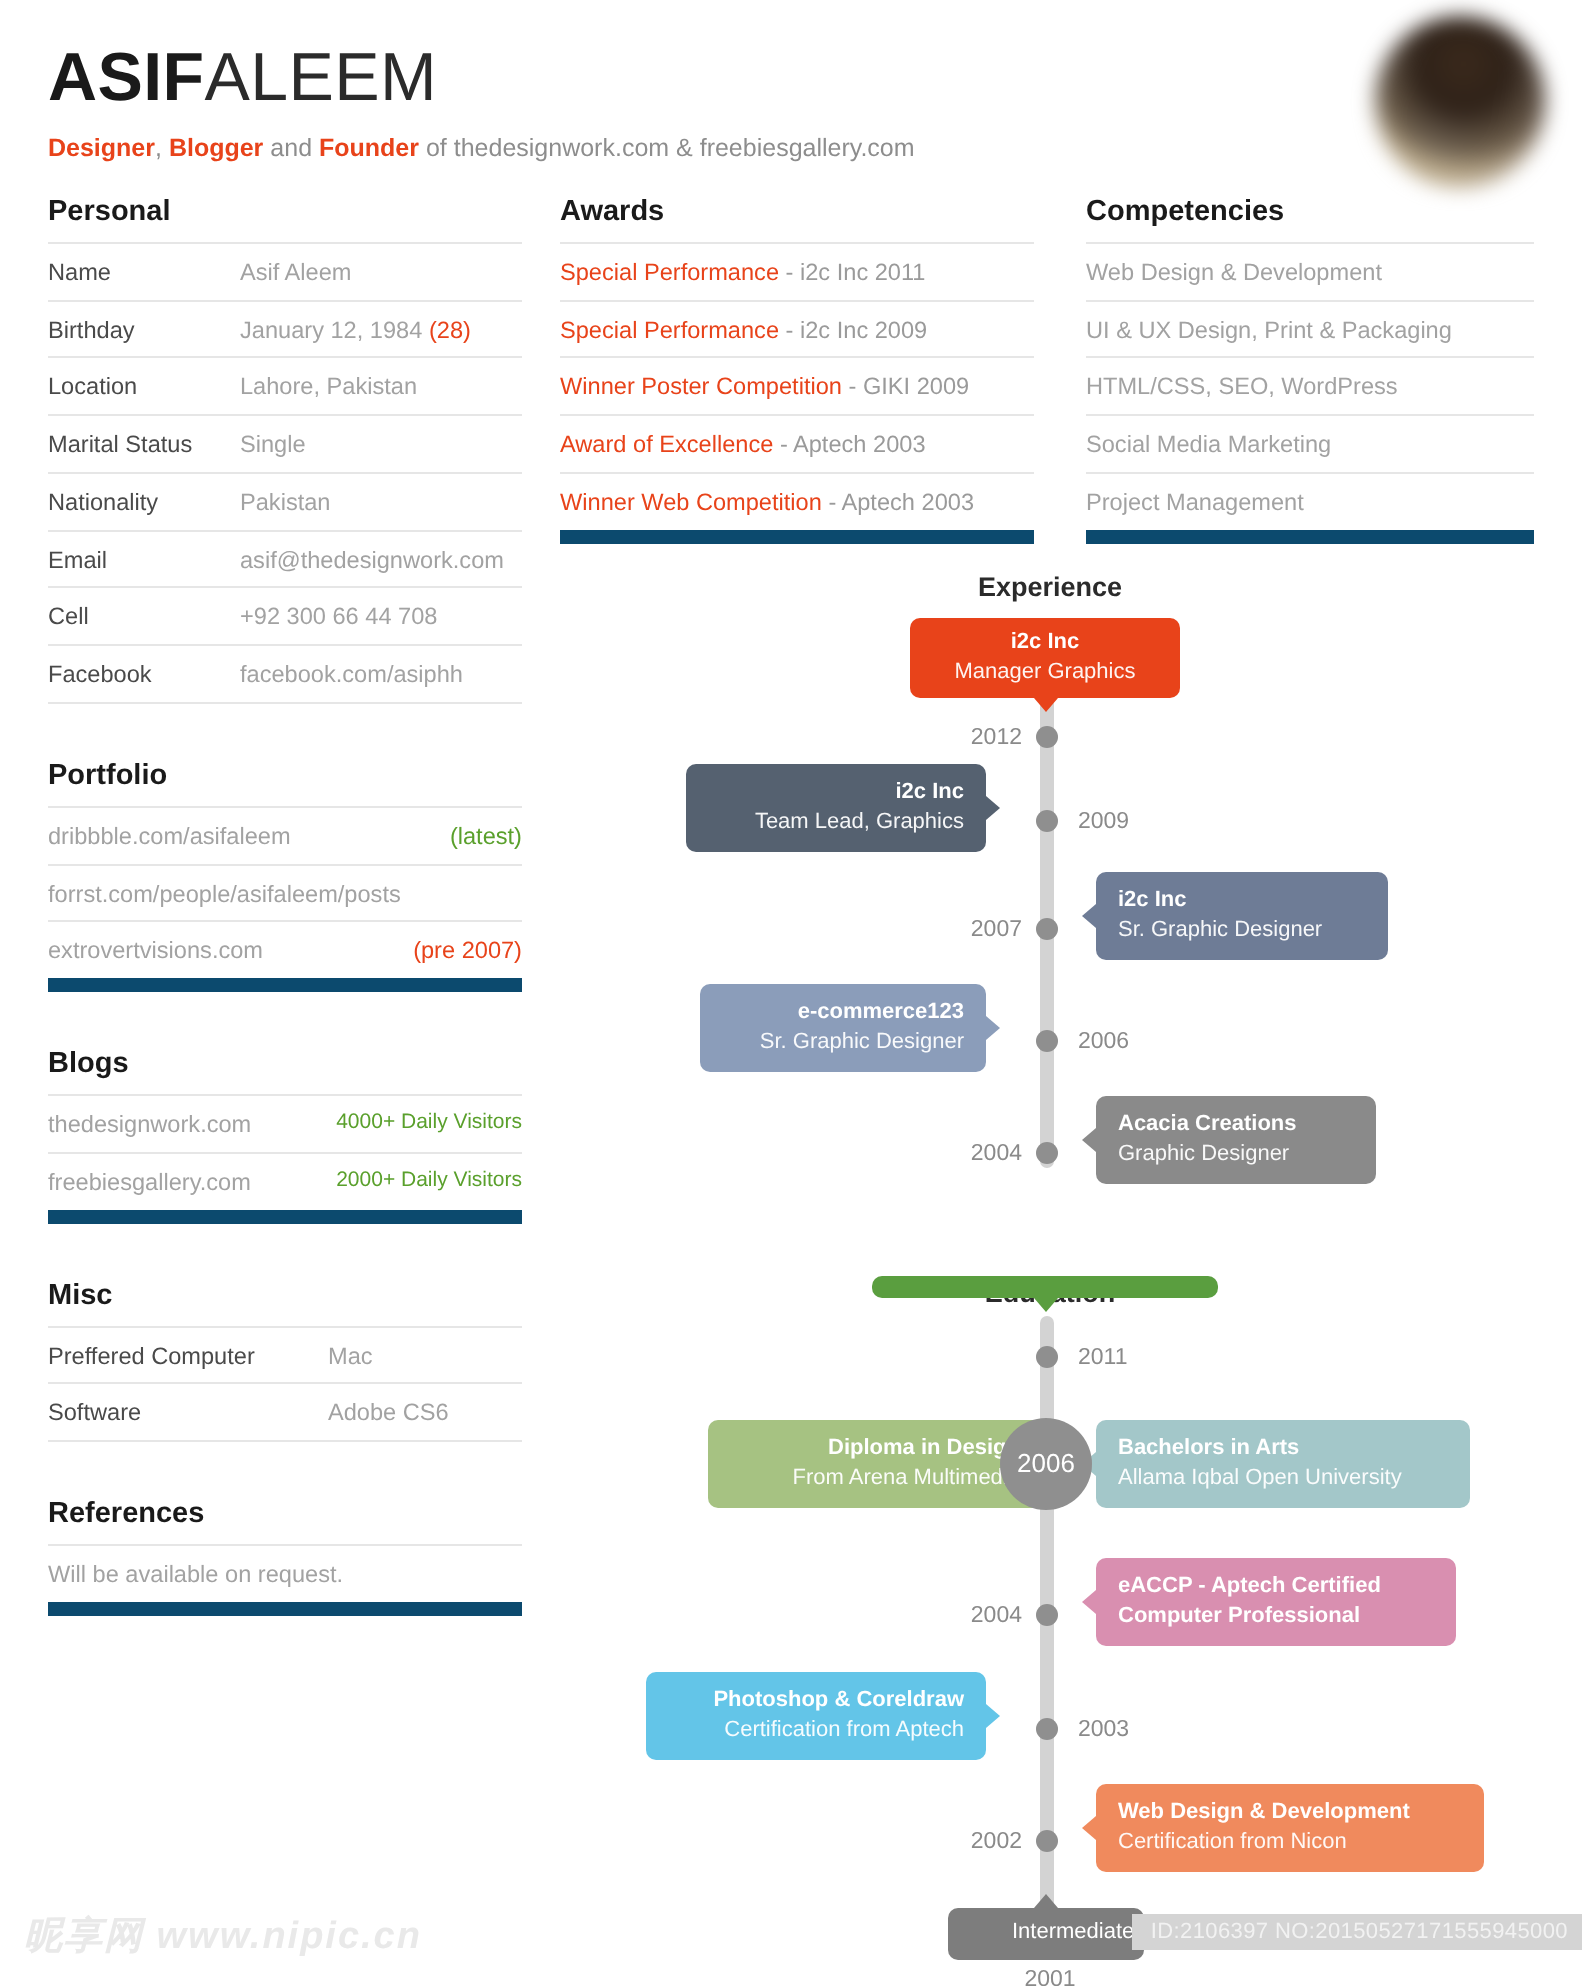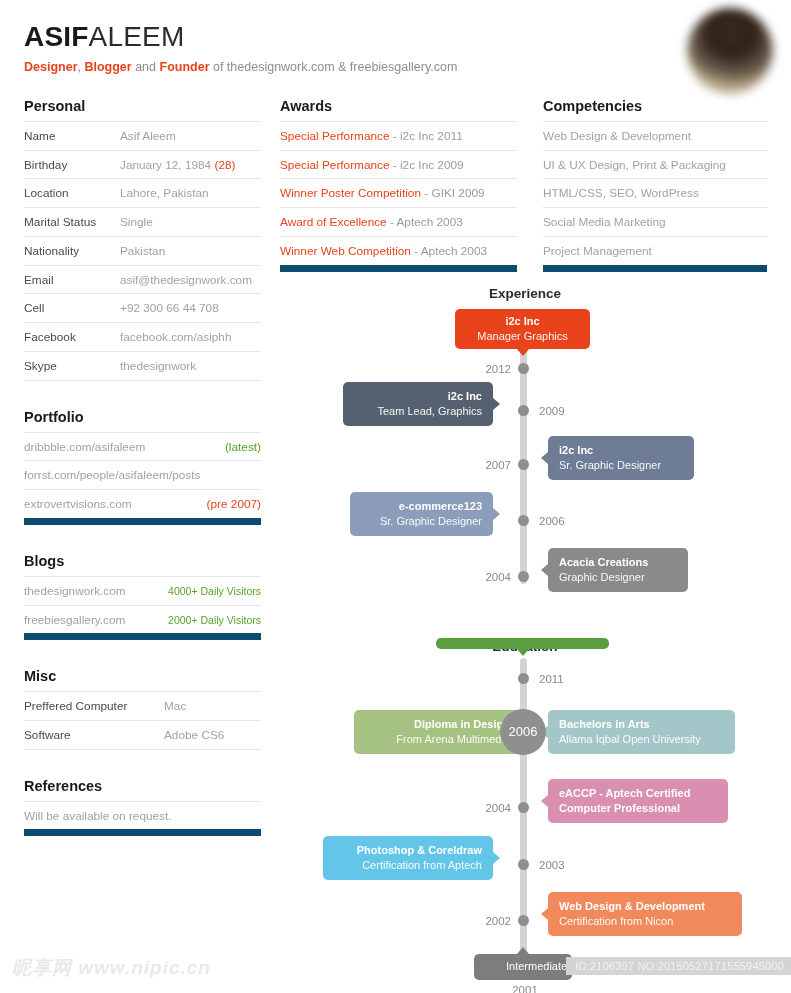--- a/index.html
+++ b/index.html
@@ -13,21 +13,21 @@
     position: relative;
     overflow: hidden;
     -webkit-font-smoothing: antialiased;
   }
 
   .page { position: relative; width: 791px; height: 993px; }
 
   
   .header { position: absolute; left: 24px; top: 22px; }
   .name-line {
-    font-size: 28px;
+    font-size: 34px;
     letter-spacing: 0.2px;
     color: #1a1a1a;
     line-height: 1.05;
     white-space: nowrap;
   }
   .name-first { font-weight: bold; }
   .name-last { font-weight: 300; color: #2b2b2b; }
 
   .tagline {
     margin-top: 9px;
@@ -78,21 +78,21 @@
   .row .v { color: #a2a2a2; flex: 1; }
 
   
   .row1 {
     border-top: 1px solid #e6e6e6;
     padding: 7px 0 6px 0;
     font-size: 11.8px;
     color: #a2a2a2;
     line-height: 1.25;
     display: flex;
-    align-items: flex-end;
+    align-items: flex-start;
     justify-content: space-between;
   }
   .row1:last-child { border-bottom: 7px solid #0c4a6e; }
 
   .award-name { color: #e8431a; }
   .award-sub  { color: #9a9a9a; }
   .tag-green  { color: #5aa02c; }
   .tag-red    { color: #e8431a; }
   .visitors   { color: #5aa02c; font-size: 10.5px; white-space: nowrap; }
 
@@ -238,24 +238,20 @@
         <span class="v">asif@thedesignwork.com</span>
       </div>
       <div class="row">
         <span class="k">Cell</span>
         <span class="v">+92 300 66 44 708</span>
       </div>
       <div class="row">
         <span class="k">Facebook</span>
         <span class="v">facebook.com/asiphh</span>
       </div>
-      <div class="row">
-        <span class="k">Skype</span>
-        <span class="v">thedesignwork</span>
-      </div>
     </div>
 
     <div class="sect">
       <div class="sect-title">Portfolio</div>
       <div class="row1">
         <span>dribbble.com/asifaleem</span>
         <span class="tag-green">(latest)</span>
       </div>
       <div class="row1">
         <span>forrst.com/people/asifaleem/posts</span>

